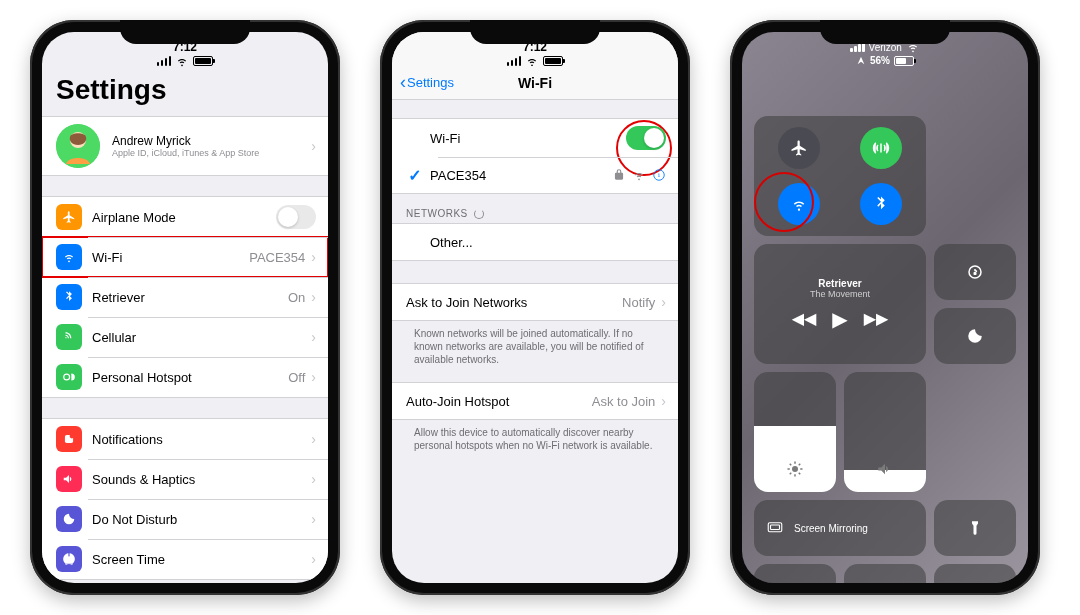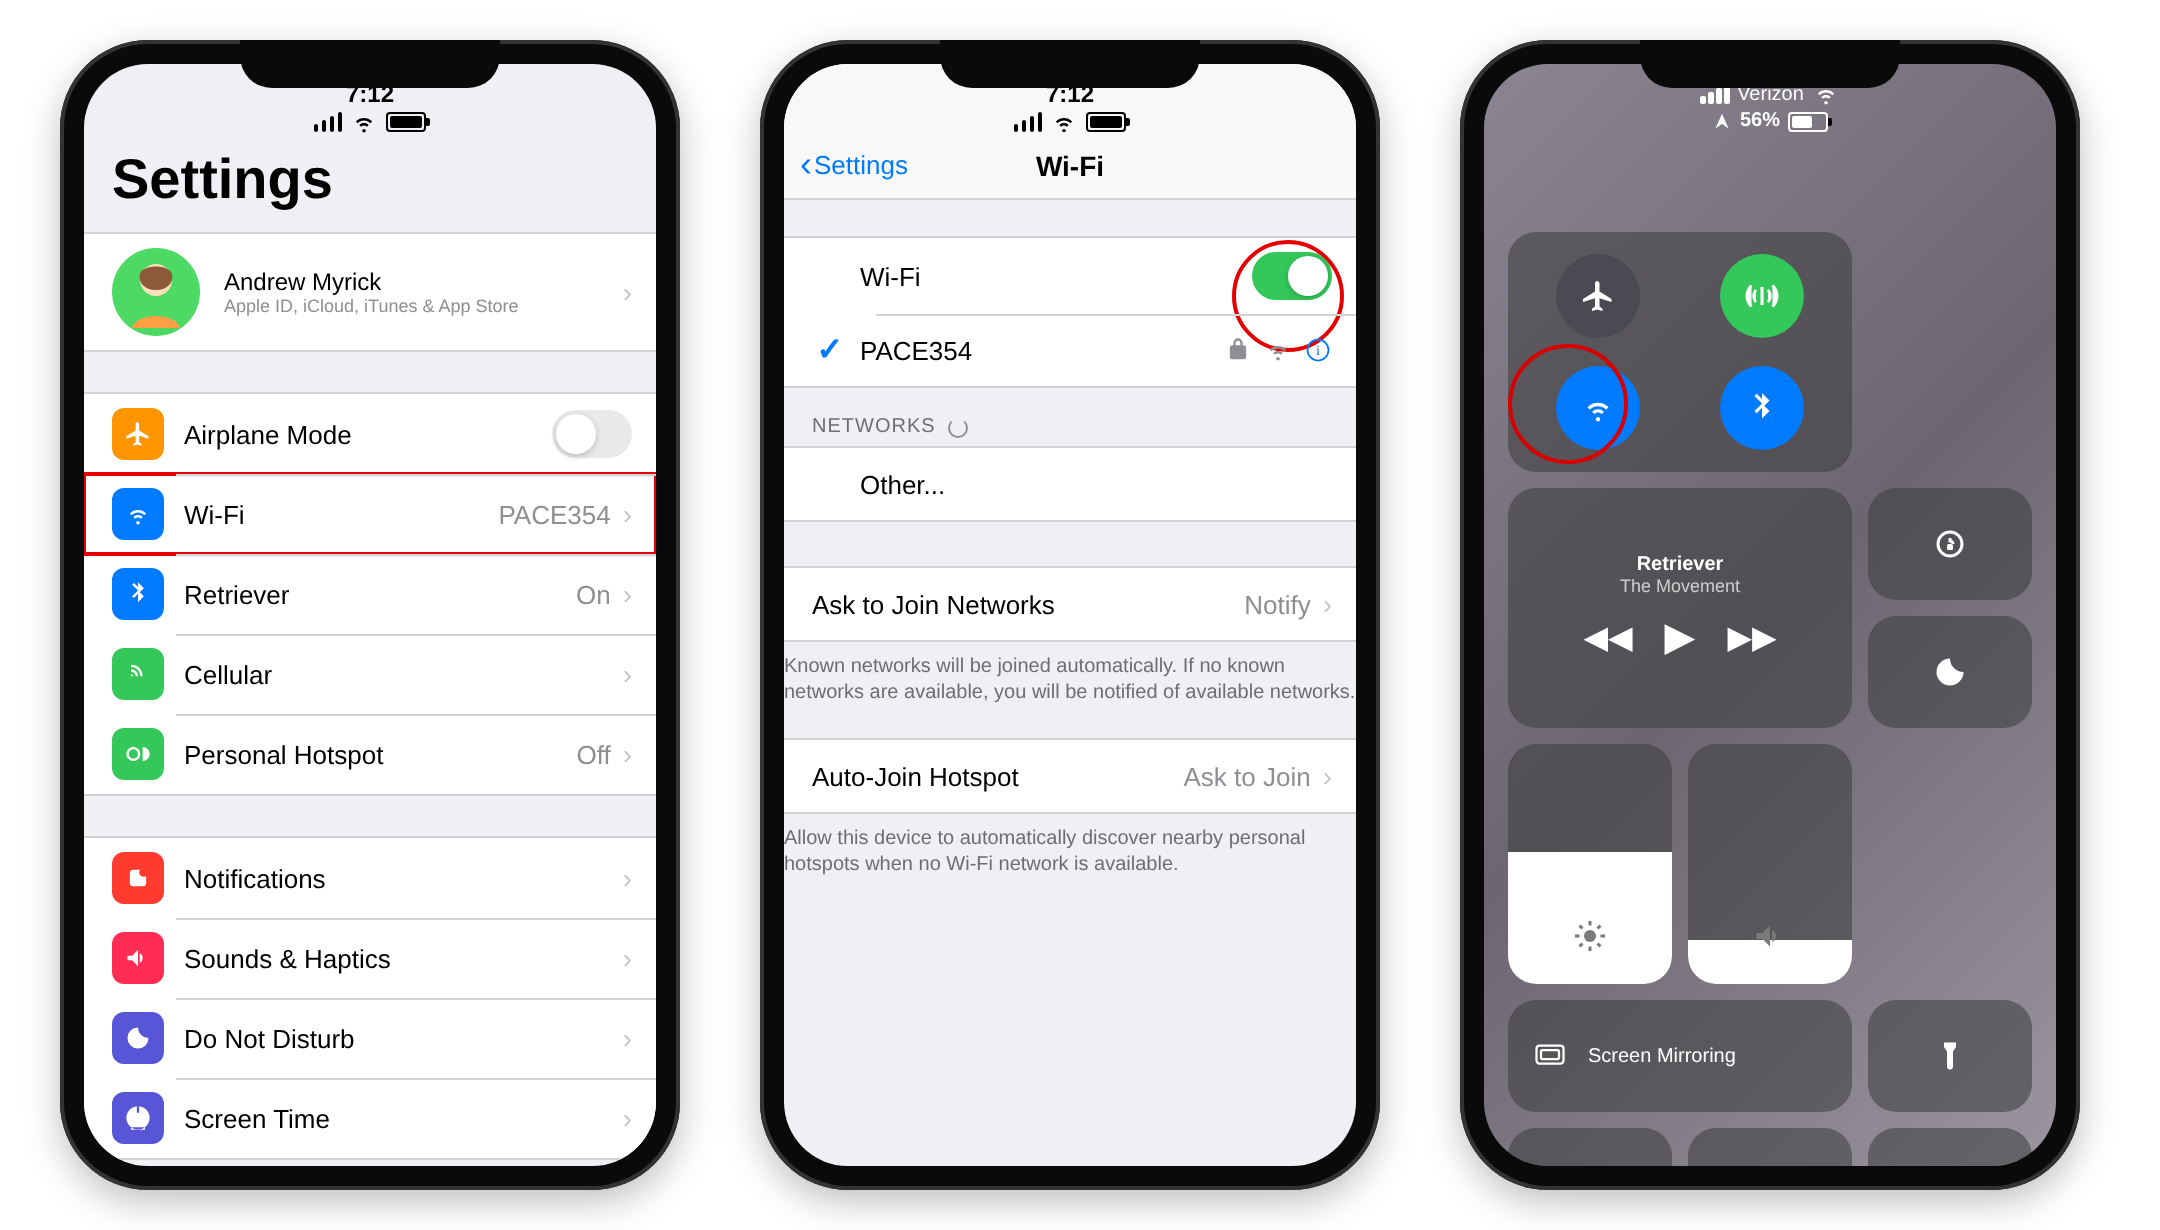--- a/index.html
+++ b/index.html
@@ -107,21 +107,21 @@
     position:relative;
     background:#f8f8f8;
     border-bottom:0.5px solid #d1d1d6;
   }
   .nav-back { position:absolute; left:8px; color:#007aff; font-size:13px; display:flex; align-items:center; }
   .nav-back-chevron { font-size:18px; font-weight:300; margin-right:1px; }
   .nav-title { font-size:14px; font-weight:600; }
   .wifi-screen { background:#efeff4; }
   .wifi-screen .status-bar { background:#f8f8f8; }
   .group-header { font-size:10px; color:#6d6d72; padding: 14px 14px 4px; text-transform:uppercase; letter-spacing:0.5px; display:flex; align-items:center; gap:6px;}
-  .group-footer { font-size:10px; color:#6d6d72; padding:6px 0; line-height:1.3; }
+  .group-footer { font-size:10px; color:#6d6d72; padding:6px 22px; line-height:1.3; }
   .check { color:#007aff; width:18px; margin-right:6px; text-align:center; font-weight:bold; }
   .red-circle {
     position:absolute; width:56px; height:56px; border:2px solid #e40000; border-radius:50%; pointer-events:none;
   }
   .spinner { width:10px; height:10px; border:1px solid #8e8e93; border-top-color:transparent; border-radius:50%; display:inline-block; }
 
   
   .cc-screen {
     background: linear-gradient(135deg, #8a8590 0%, #6b6670 50%, #9a959f 100%);
     color:#fff;

